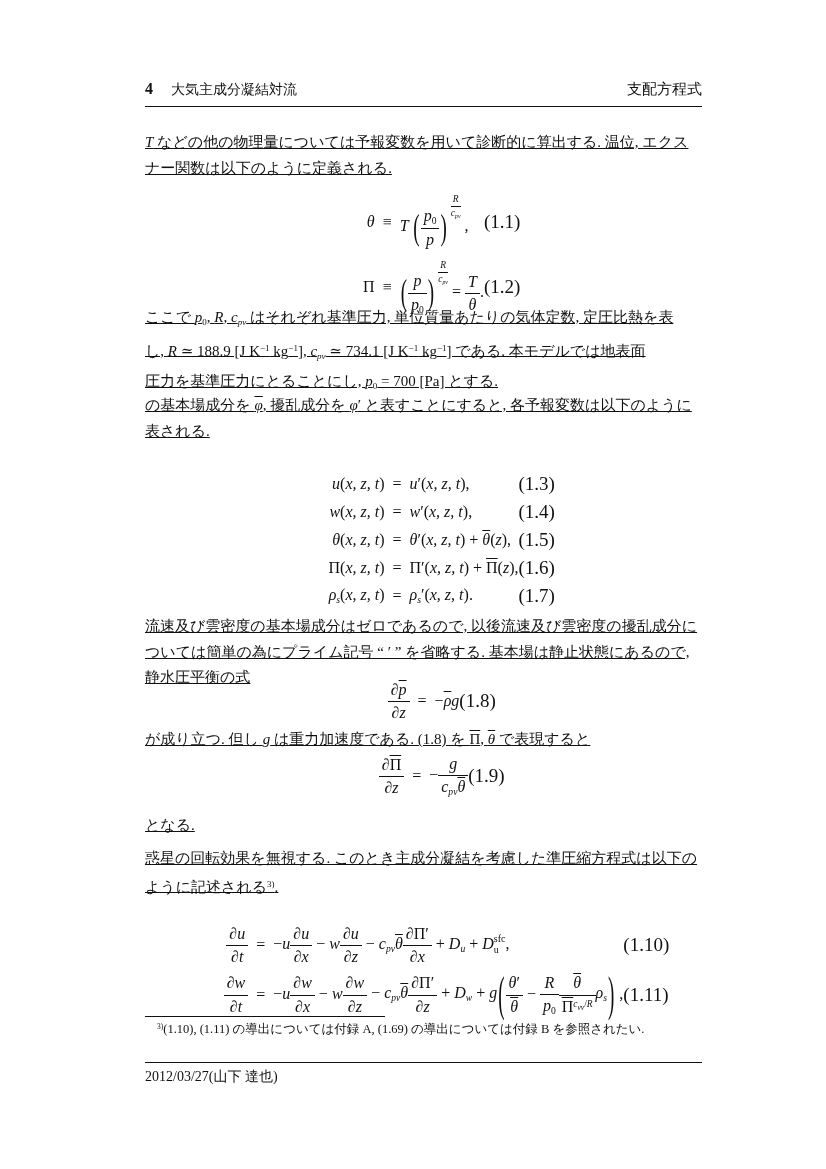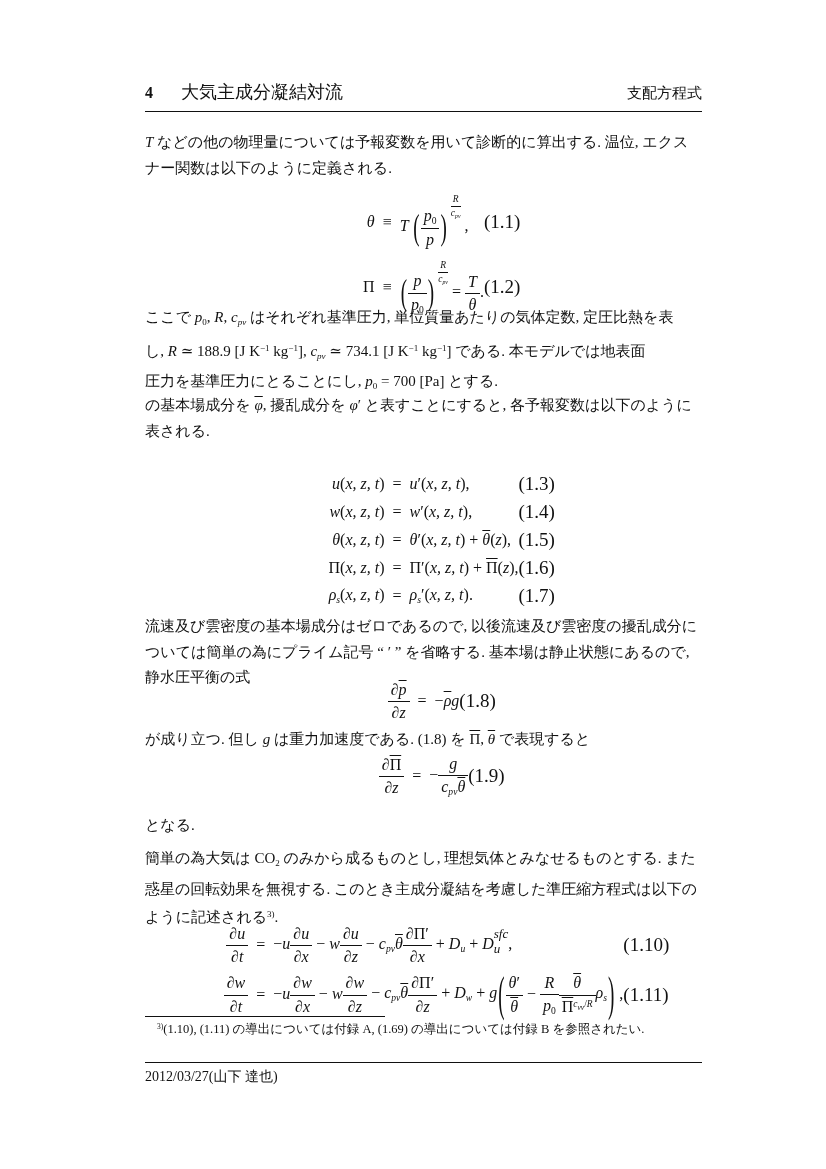--- a/index.html
+++ b/index.html
@@ -3,29 +3,29 @@
 <meta charset="utf-8">
 <style>
   html,body{margin:0;padding:0;background:#e8e8e8;}
   .page{position:relative;width:826px;height:1169px;background:#ffffff;color:#111;
         font-family:"Liberation Serif","DejaVu Serif",serif;font-size:15px;overflow:hidden;}
   .blk{position:absolute;left:145px;width:557px;}
 
   
   .header{display:flex;align-items:baseline;border-bottom:1px solid #111;padding-bottom:7px;}
   .pagenum{font-weight:bold;font-size:16px;}
-  .htitle{margin-left:28px;font-size:18px;}
+  .htitle{margin-left:18px;font-size:14px;}
   .hright{margin-left:auto;font-size:15px;text-align:right;}
   .fnrule{border-top:1px solid #111;width:240px;}
   .fntext{font-size:12.5px;padding-left:12px;line-height:1.4;}
   .ftrule{border-top:1px solid #111;}
   .fttext{font-size:14px;}
 
   
-  .tline{line-height:25.5px;white-space:nowrap;}
+  .tline{line-height:25.5px;white-space:nowrap;text-decoration:underline;}
 
   
   .sg-t{}
   .sg-m{font-style:italic;}
   .sg-up{}
   .sg-sub{font-size:0.6em;vertical-align:-0.35em;}
   .sg-subi{font-size:0.6em;vertical-align:-0.35em;font-style:italic;}
   .sg-sup{font-size:0.6em;vertical-align:0.5em;}
   .sg-ol{font-style:italic;text-decoration:overline;}
   .sg-olup{text-decoration:overline;}
@@ -48,22 +48,22 @@
 
   .supfrac{display:inline-block;text-align:center;font-size:9.5px;vertical-align:15px;
            margin-left:3px;line-height:1.2;}
   .sf-t{display:block;border-bottom:1px solid #111;padding:0 2px 1px;}
   .sf-b{display:block;padding-top:1px;}
 
   .bp{display:inline-block;vertical-align:middle;margin:0 1px;font-size:19px;}
   .bp-m{transform:scaleY(1.85);}
   .bp-l{transform:scaleY(2.5);}
 
-  .substack{display:inline-block;vertical-align:-4px;text-align:left;font-size:13px;
-            line-height:1.15;font-style:italic;}
+  .substack{display:inline-block;vertical-align:-4px;text-align:left;font-size:10px;
+            line-height:1.15;}
   .ss-t,.ss-b{display:block;}
 
   .expsup{font-size:9.5px;vertical-align:5px;}
   .expsup .sg-subi{font-size:7.5px;}
   .mrun{}
 </style>
 </head>
 <body>
 
 <div class="page">
@@ -160,21 +160,20 @@
     <div class="c-m"><span>=</span></div>
     <div class="c-r"><span class="mrun"><span class="sg-t">−</span></span><span class="frac"><span class="fr-t"><span class="sg-m">g</span></span><span class="fr-b"><span class="sg-m">c</span><span class="sg-subi">pv</span><span class="sg-ol">θ</span></span></span></div>
     <div class="c-num"><span>(1.9)</span></div>
   </div>
 
   <div class="blk" style="top:813px">
     <div class="tline"><span class="sg-t">となる.</span></div>
   </div>
 
   <div class="blk" style="top:846px">
-    <div class="tline"><span class="sg-t">簡単の為大気は CO</span><span class="sg-sub">2</span><span class="sg-t"> のみから成るものとし, 理想気体とみなせるものとする. また</span></div>
     <div class="tline"><span class="sg-t">惑星の回転効果を無視する. このとき主成分凝結を考慮した準圧縮方程式は以下の</span></div>
     <div class="tline"><span class="sg-t">ように記述される</span><span class="sg-sup">3)</span><span class="sg-t">.</span></div>
   </div>
 
   <div class="blk eqgrid g-e" style="top:924px">
     <div class="c-sp"></div>
     <div class="c-l"><span class="frac"><span class="fr-t"><span class="sg-m">∂u</span></span><span class="fr-b"><span class="sg-m">∂t</span></span></span></div>
     <div class="c-m"><span>=</span></div>
     <div class="c-r"><span class="mrun"><span class="sg-t">−</span><span class="sg-m">u</span></span><span class="frac"><span class="fr-t"><span class="sg-m">∂u</span></span><span class="fr-b"><span class="sg-m">∂x</span></span></span><span class="mrun"><span class="sg-t"> − </span><span class="sg-m">w</span></span><span class="frac"><span class="fr-t"><span class="sg-m">∂u</span></span><span class="fr-b"><span class="sg-m">∂z</span></span></span><span class="mrun"><span class="sg-t"> − </span><span class="sg-m">c</span><span class="sg-subi">pv</span><span class="sg-ol">θ</span></span><span class="frac"><span class="fr-t"><span class="sg-m">∂</span><span class="sg-up">Π</span><span class="sg-t">′</span></span><span class="fr-b"><span class="sg-m">∂x</span></span></span><span class="mrun"><span class="sg-t"> + </span><span class="sg-m">D</span><span class="sg-subi">u</span><span class="sg-t"> + </span><span class="sg-m">D</span></span><span class="substack"><span class="ss-t">sfc</span><span class="ss-b">u</span></span><span class="mrun"><span class="sg-t">,</span></span></div>
     <div class="c-num"><span>(1.10)</span></div>

